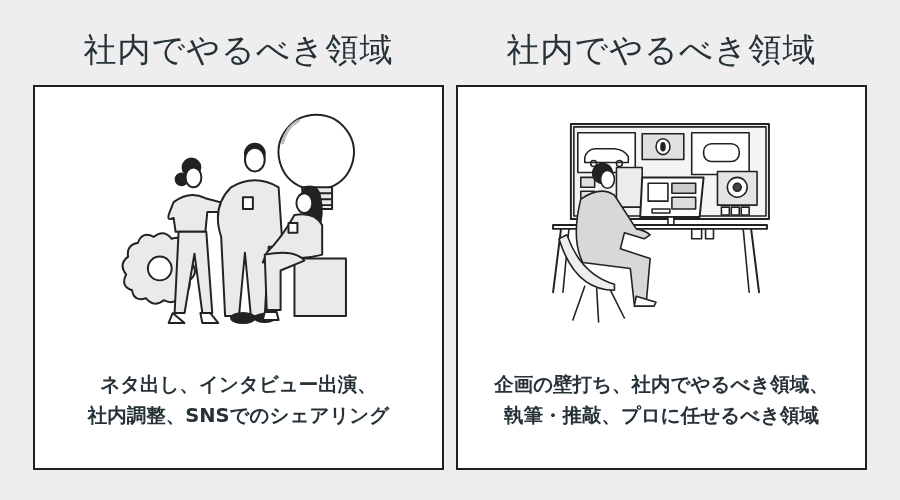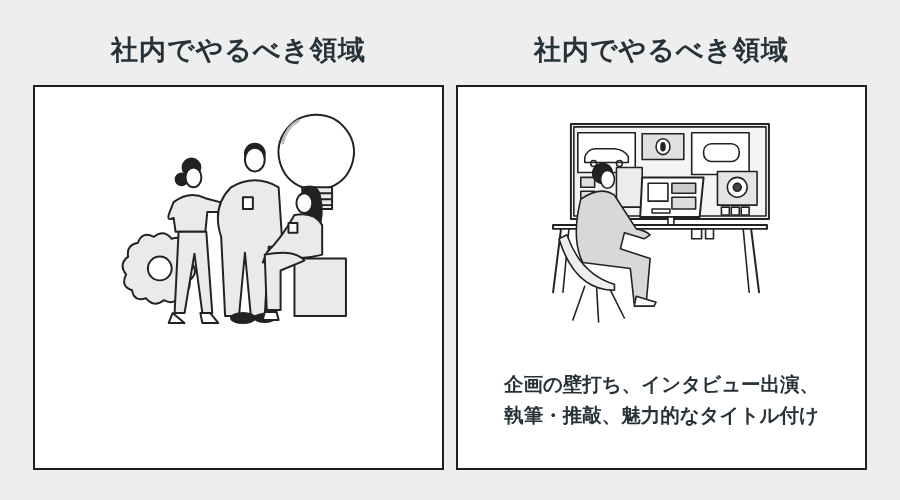--- a/index.html
+++ b/index.html
@@ -5,21 +5,21 @@
     * { box-sizing: border-box; margin: 0; padding: 0; }
     html, body {
       width: 900px; height: 500px; overflow: hidden;
       background: #eeeeee;
       font-family: "DejaVu Sans", "Liberation Sans", sans-serif;
       color: #263238;
     }
     .stage { position: relative; width: 900px; height: 500px; }
     .col-title {
       position: absolute; top: 30px; height: 40px;
-      font-size: 27px; font-weight: bold; text-align: center;
+      font-size: 33px; font-weight: normal; text-align: center;
       line-height: 40px; letter-spacing: 1px; color: #263238;
     }
     .panel {
       position: absolute; top: 85px; width: 411px; height: 385px;
       background: #ffffff; border: 2px solid #1f1f1f;
     }
     .illus { position: absolute; left: 0; top: 0; width: 100%; height: 260px; }
     .illus svg { width: 100%; height: 100%; display: block; }
     .desc {
       position: absolute; left: 0; right: 0; top: 282px;
@@ -77,20 +77,24 @@
         <g>
           <path d="M272 100 q14 -4 16 10 q4 16 -2 34 l-8 -6 q-10 -10 -6 -38z" fill="#222"></path>
           <ellipse cx="272" cy="116" rx="8" ry="10" fill="#fff"></ellipse>
           <path d="M262 128 q20 -4 28 10 l0 30 q-20 6 -40 2 l-20 6 l4 -10 q16 -16 28 -38z" fill="#eaeaea"></path>
           <path d="M232 168 q30 -6 40 6 l-24 10 l0 40 h-14z" fill="#eaeaea"></path>
           <rect x="256" y="136" width="9" height="10" fill="#fff"></rect>
           <path d="M232 226 l-2 8 h16 l-2 -8z" fill="#fff"></path>
         </g>
       </svg>
     </div>
+    <div class="desc">
+      <span>ネタ出し、インタビュー出演、</span>
+      <span>社内調整、SNSでのシェアリング</span>
+    </div>
   </div>
 
   <div class="col-title" style="left:456px;width:411px;">社内でやるべき領域</div>
 
   <div class="panel" style="left:456px;">
     <div class="illus">
       <svg viewBox="0 0 411 260" xmlns="http://www.w3.org/2000/svg" fill="none" stroke="#222" stroke-width="1.6" stroke-linejoin="round" stroke-linecap="round">
 
         <rect x="114" y="36" width="200" height="96" fill="#f4f4f4" stroke-width="2"></rect>
         <rect x="117" y="39" width="194" height="90"></rect>
@@ -139,18 +143,18 @@
 
         <g>
           <path d="M110 148 q14 40 48 50 l0 6 q-40 0 -56 -52z" fill="#eeeeee"></path>
           <line x1="128" y1="200" x2="116" y2="234"></line>
           <line x1="140" y1="202" x2="142" y2="236"></line>
           <line x1="154" y1="204" x2="168" y2="232"></line>
         </g>
       </svg>
     </div>
     <div class="desc">
-      <span>企画の壁打ち、インタビュー出演、</span>
-      <span>執筆・推敲、魅力的なタイトル付け</span>
+      <span>企画の壁打ち、社内でやるべき領域、</span>
+      <span>執筆・推敲、プロに任せるべき領域</span>
     </div>
   </div>
 
 </div>
 
 </body></html>

